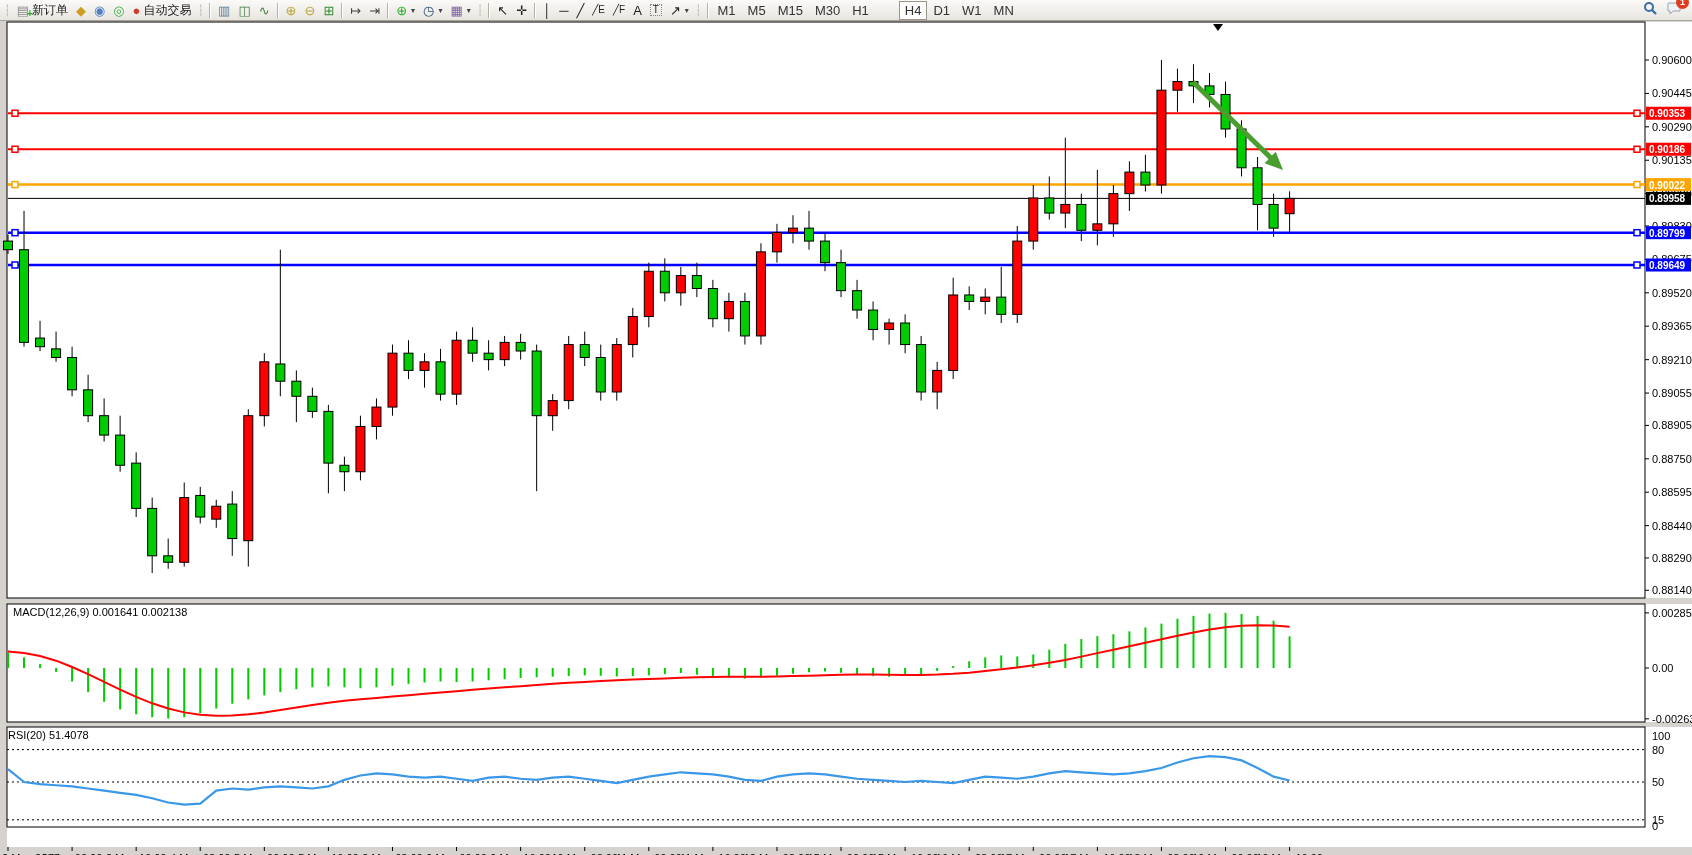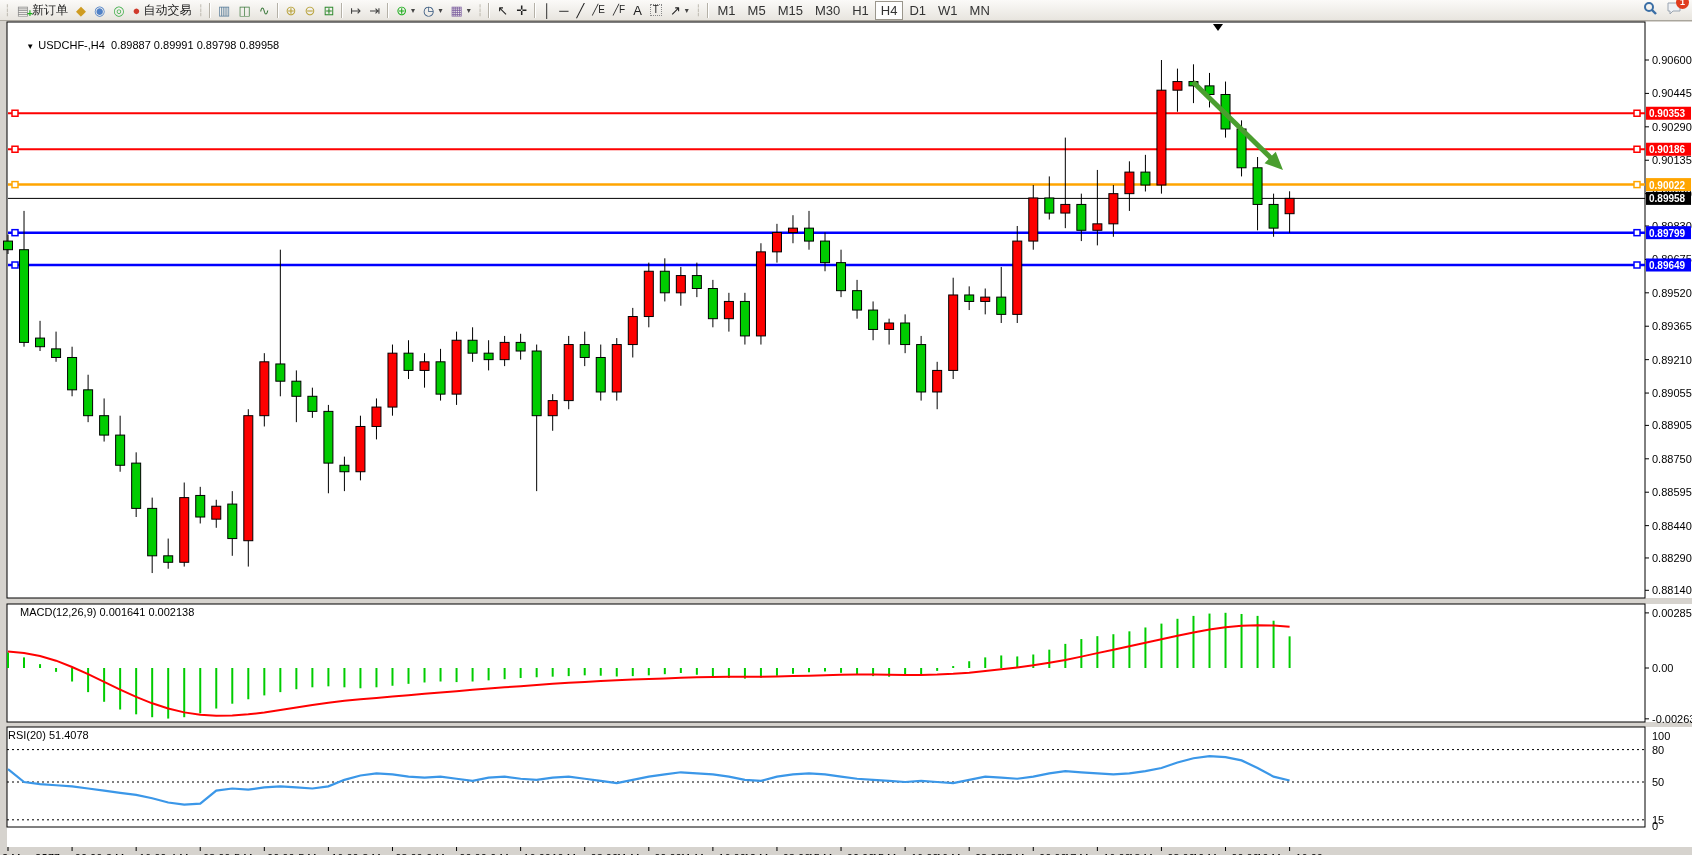--- a/index.html
+++ b/index.html
@@ -7,21 +7,21 @@
   
   .toolbar{position:absolute;left:0;top:0;width:1692px;height:21px;background:linear-gradient(#fbfaf8,#e8e5df);
            border-bottom:1px solid #a9a59c;display:flex;align-items:center;padding:0 2px;box-sizing:border-box;}
   .tbtn{display:inline-flex;align-items:center;gap:3px;padding:0 4px;height:19px;font-size:12px;color:#222;cursor:default;white-space:nowrap;}
   .tbi{font-size:13px;line-height:1;display:inline-block;}
   .tbi.small{font-size:10px;}
   .dd{font-size:8px;color:#444;margin-left:1px;}
   .sep{width:1px;height:15px;background:#b5b1a7;border-right:1px solid #ffffff;margin:0 3px;}
   .grip{color:#b9b5ab;font-size:11px;margin:0 2px;}
   .tf{font-size:13px;padding:1px 5px;height:15px;line-height:15px;border:1px solid transparent;color:#333;}
-  .tf.active{background:#fdfdfd;border:1px solid #9a968c;}
+  .tf.active{background:#fdfdfd;border:1px solid #9a968c;margin-left:24px;}
   .right-tools{margin-left:auto;display:flex;align-items:center;gap:8px;padding-right:8px;}
   .chatwrap{position:relative;}
   .badge{position:absolute;top:-5px;right:-7px;width:13px;height:13px;border-radius:7px;background:#e03c1e;color:#fff;
          font-size:9px;font-weight:bold;text-align:center;line-height:13px;}
   
   #chartwrap{position:absolute;left:0;top:21px;width:1692px;height:834px;}
   #cv{position:absolute;left:0;top:0;}
   .pane-title{position:absolute;font-size:11px;color:#000;white-space:pre;z-index:5;}
   .collapse{font-size:8px;margin-right:4px;color:#000;}
   .axis-overlay{position:absolute;z-index:6;}
@@ -526,22 +526,19 @@
         <line x1="1097.36" y1="826" x2="1097.36" y2="830" stroke="#000" stroke-width="1"></line>
         <text x="1097.36" y="841" font-size="11" font-family="Liberation Sans, sans-serif" fill="#000" text-anchor="middle">17 May 16:00</text>
         <line x1="1161.44" y1="826" x2="1161.44" y2="830" stroke="#000" stroke-width="1"></line>
         <text x="1161.44" y="841" font-size="11" font-family="Liberation Sans, sans-serif" fill="#000" text-anchor="middle">18 May 08:00</text>
         <line x1="1225.52" y1="826" x2="1225.52" y2="830" stroke="#000" stroke-width="1"></line>
         <text x="1225.52" y="841" font-size="11" font-family="Liberation Sans, sans-serif" fill="#000" text-anchor="middle">19 May 00:00</text>
         <line x1="1289.6" y1="826" x2="1289.6" y2="830" stroke="#000" stroke-width="1"></line>
         <text x="1289.6" y="841" font-size="11" font-family="Liberation Sans, sans-serif" fill="#000" text-anchor="middle">19 May 16:00</text>
       </svg>
 
-    <div class="pane-title" style="left:8px;top:6px;">
-      <span class="collapse">▼</span><span>USDCHF-,H4</span>&nbsp;&nbsp;<span>0.89887 0.89991 0.89798 0.89958</span>
-    </div>
-    <div class="pane-title" style="left:20px;top:585px;">MACD(12,26,9) 0.001641 0.002138</div>
+    <div class="pane-title" style="left:13px;top:585px;">MACD(12,26,9) 0.001641 0.002138</div>
     <div class="pane-title" style="left:8px;top:708px;">RSI(20) 51.4078</div>
 
     <div class="axis-overlay" style="left:1645px;top:0;width:47px;height:806px;"></div>
     <div class="axis-overlay" style="left:0;top:806px;width:1692px;height:20px;"></div>
   </div>
 </div>
 
 </body></html>

